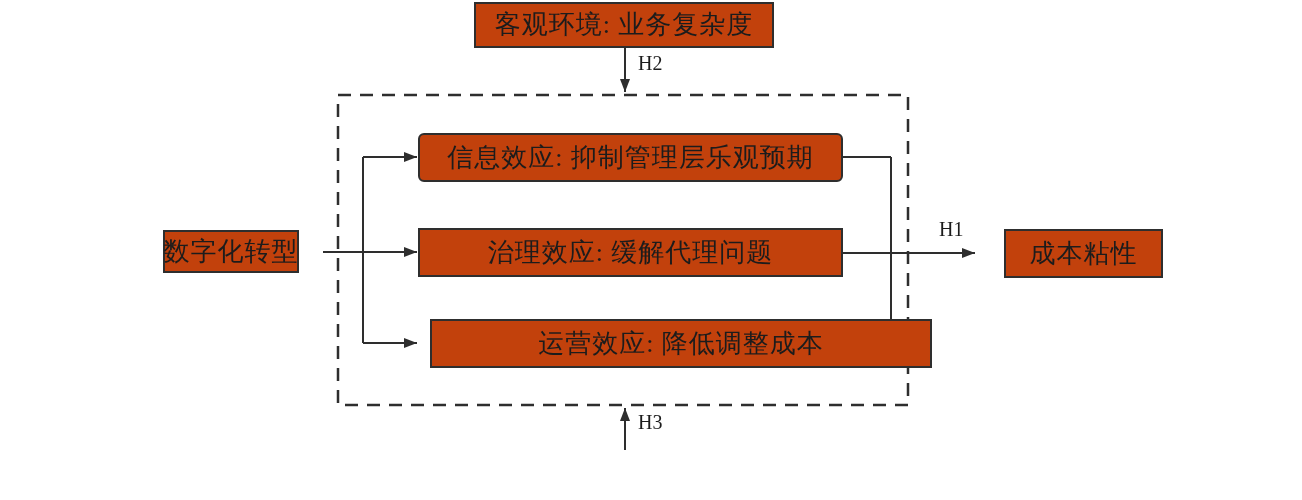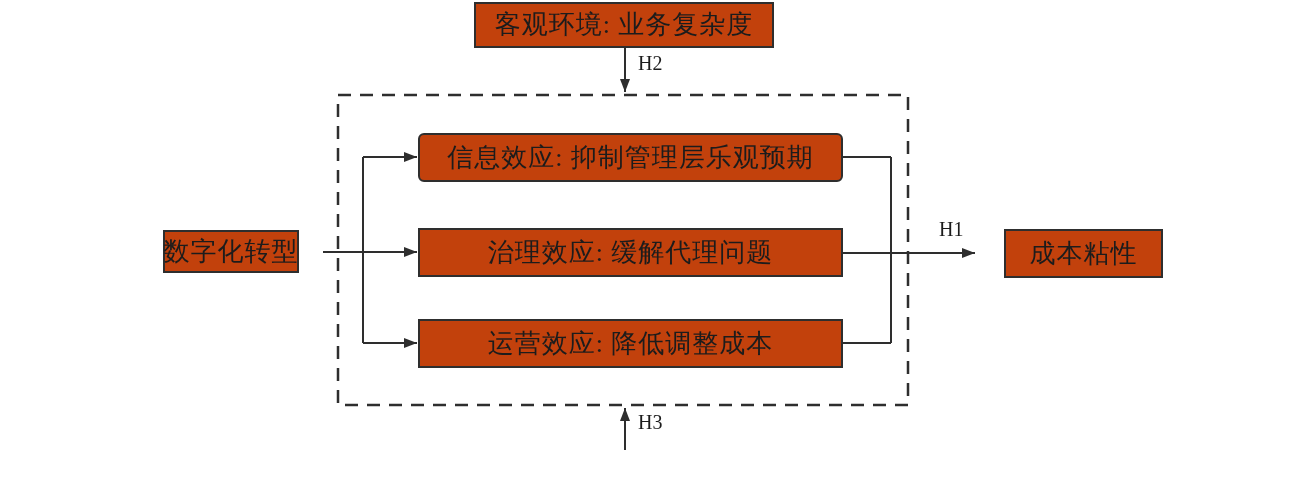--- a/index.html
+++ b/index.html
@@ -40,21 +40,21 @@
   }
   .hyp {
     position: absolute;
     font-size: 20px;
     line-height: 1;
     color: #1c1c1c;
   }
   .box-top    { left: 474px; top: 2px;   width: 300px; height: 46px; }
   .box-med1   { left: 418px; top: 133px; width: 425px; height: 49px; border-radius: 6px; }
   .box-med2   { left: 418px; top: 228px; width: 425px; height: 49px; align-items: center; }
-  .box-med3   { left: 418px; top: 319px; width: 425px; height: 49px; }
+  .box-med3   { left: 430px; top: 319px; width: 502px; height: 49px; }
   .box-left   { left: 163px; top: 230px; width: 136px; height: 43px; }
   .box-right  { left: 978px; top: 229px; width: 159px; height: 49px; margin-left: 26px; }
   .box-bottom { left: 473px; top: 450px; width: 302px; height: 48px; }
   .hyp-h2 { left: 638px; top: 53px;  }
   .hyp-h1 { left: 920px; top: 219px; margin-left: 19px; }
   .hyp-h3 { left: 638px; top: 412px; }
 </style>
 </head>
 <body>
 

